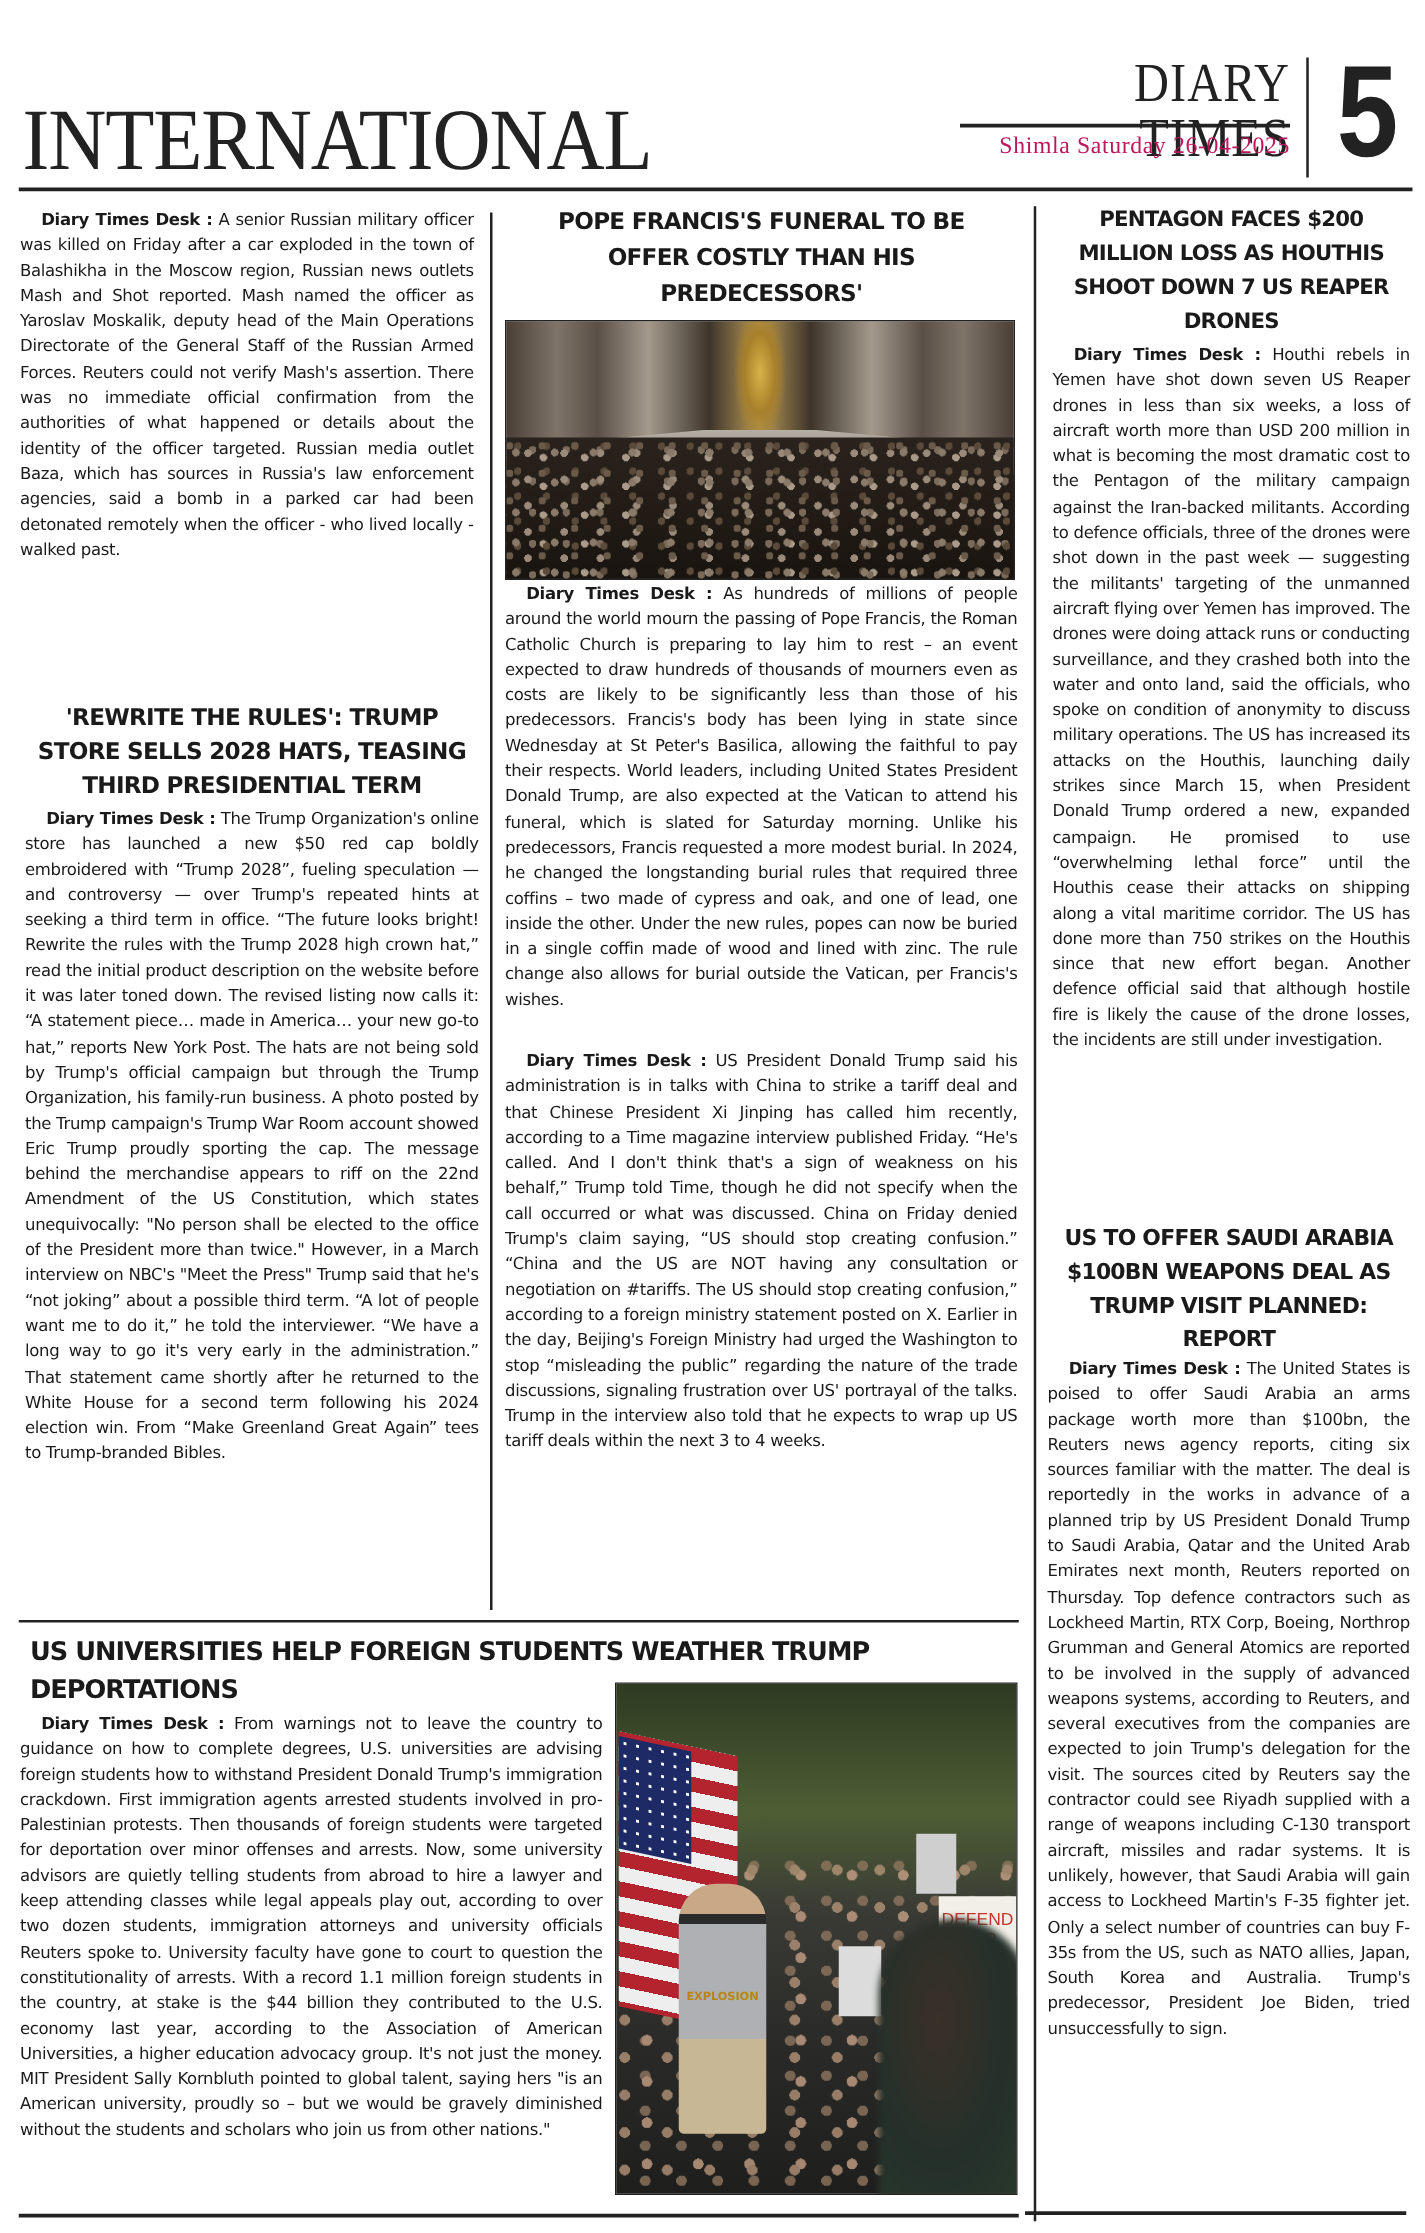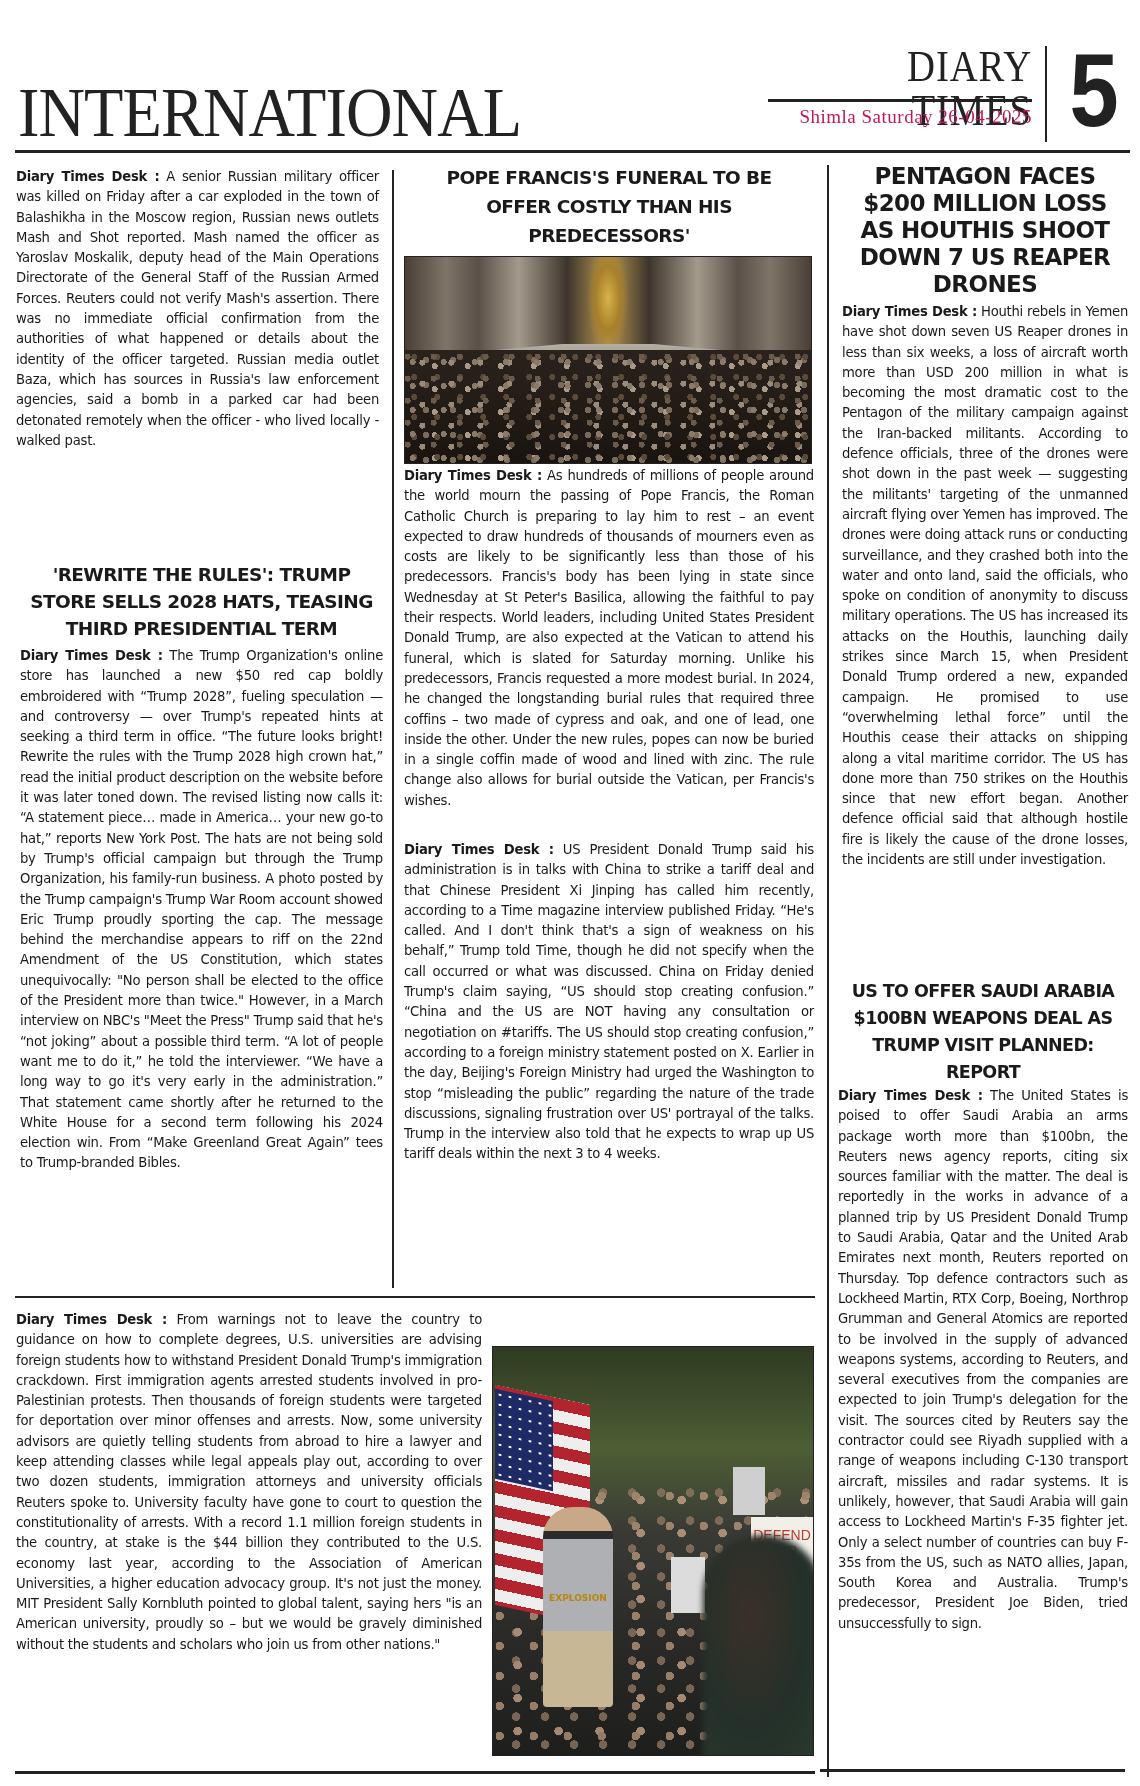--- a/index.html
+++ b/index.html
@@ -35,21 +35,21 @@
     
     .article { position: absolute; }
     .headline {
       font-family: "DejaVu Sans", sans-serif; font-weight: bold; text-align: center;
       color: #1a1a1a; letter-spacing: -0.6px;
     }
     .body {
       font-family: "DejaVu Sans", sans-serif; font-size: 13.2px; line-height: 20.3px;
       text-align: justify; color: #1a1a1a; letter-spacing: -0.25px;
     }
-    .byline { font-weight: bold; }
+    .byline { font-weight: bold; margin-left: 17px; }
 
     .vrule { position: absolute; width: 2px; background: #222; }
     .hrule { position: absolute; height: 3px; background: #222; }
 
     
     .photo { position: absolute; border: 1px solid #222; overflow: hidden; }
     .basilica {
       background:
         radial-gradient(ellipse 30px 80px at 50% 20%, #d8b24a 0%, #a8802b 40%, transparent 70%),
         linear-gradient(180deg, transparent 0%, transparent 45%, #2a2520 60%, #15110e 100%),
@@ -151,34 +151,35 @@
   </p>
 </article>
 
 <article class="article" style="left:404px; top:836px; width:410px;">
   <p class="body" style="margin-top:4px;">
     <span class="byline">Diary Times Desk :</span><span> US President Donald Trump said his administration is in talks with China to strike a tariff deal and that Chinese President Xi Jinping has called him recently, according to a Time magazine interview published Friday. “He's called. And I don't think that's a sign of weakness on his behalf,” Trump told Time, though he did not specify when the call occurred or what was discussed. China on Friday denied Trump's claim saying, “US should stop creating confusion.” “China and the US are NOT having any consultation or negotiation on #tariffs. The US should stop creating confusion,” according to a foreign ministry statement posted on X. Earlier in the day, Beijing's Foreign Ministry had urged the Washington to stop “misleading the public” regarding the nature of the trade discussions, signaling frustration over US' portrayal of the talks. Trump in the interview also told that he expects to wrap up US tariff deals within the next 3 to 4 weeks.</span>
   </p>
 </article>
 
 <article class="article" style="left:842px; top:163px; width:286px;">
-  <h2 class="headline" style="font-size:23px; line-height:27px; padding:0 8px;">PENTAGON FACES $200 MILLION LOSS AS HOUTHIS SHOOT DOWN 7 US REAPER DRONES</h2>
+  <h2 class="headline" style="font-size:17px; line-height:27px; padding:0 8px;">PENTAGON FACES $200 MILLION LOSS AS HOUTHIS SHOOT DOWN 7 US REAPER DRONES</h2>
   <p class="body" style="margin-top:4px;">
     <span class="byline">Diary Times Desk :</span><span> Houthi rebels in Yemen have shot down seven US Reaper drones in less than six weeks, a loss of aircraft worth more than USD 200 million in what is becoming the most dramatic cost to the Pentagon of the military campaign against the Iran-backed militants. According to defence officials, three of the drones were shot down in the past week — suggesting the militants' targeting of the unmanned aircraft flying over Yemen has improved. The drones were doing attack runs or conducting surveillance, and they crashed both into the water and onto land, said the officials, who spoke on condition of anonymity to discuss military operations. The US has increased its attacks on the Houthis, launching daily strikes since March 15, when President Donald Trump ordered a new, expanded campaign. He promised to use “overwhelming lethal force” until the Houthis cease their attacks on shipping along a vital maritime corridor. The US has done more than 750 strikes on the Houthis since that new effort began. Another defence official said that although hostile fire is likely the cause of the drone losses, the incidents are still under investigation.</span>
   </p>
 </article>
 
 <article class="article" style="left:838px; top:978px; width:290px;">
   <h2 class="headline" style="font-size:17.5px; line-height:27px; padding:0 10px;">US TO OFFER SAUDI ARABIA $100BN WEAPONS DEAL AS TRUMP VISIT PLANNED: REPORT</h2>
   <p class="body" style="margin-top:0px;">
     <span class="byline">Diary Times Desk :</span><span> The United States is poised to offer Saudi Arabia an arms package worth more than $100bn, the Reuters news agency reports, citing six sources familiar with the matter. The deal is reportedly in the works in advance of a planned trip by US President Donald Trump to Saudi Arabia, Qatar and the United Arab Emirates next month, Reuters reported on Thursday. Top defence contractors such as Lockheed Martin, RTX Corp, Boeing, Northrop Grumman and General Atomics are reported to be involved in the supply of advanced weapons systems, according to Reuters, and several executives from the companies are expected to join Trump's delegation for the visit. The sources cited by Reuters say the contractor could see Riyadh supplied with a range of weapons including C-130 transport aircraft, missiles and radar systems. It is unlikely, however, that Saudi Arabia will gain access to Lockheed Martin's F-35 fighter jet. Only a select number of countries can buy F-35s from the US, such as NATO allies, Japan, South Korea and Australia. Trump's predecessor, President Joe Biden, tried unsuccessfully to sign.</span>
   </p>
 </article>
 
 <article class="article" style="left:16px; top:1306px; width:800px;">
+  <h2 class="headline" style="font-size:20.5px; line-height:30px; text-align:left; padding-left:8px; letter-spacing:-0.8px;">US UNIVERSITIES HELP FOREIGN STUDENTS WEATHER TRUMP DEPORTATIONS</h2>
   <div class="photo protest" style="left:476px; top:40px; width:322px; height:410px;" title="Student waving US flag at Berkeley protest">
     <div class="crowd2"></div>
     <div class="sign" style="left:258px; top:170px; width:62px; height:80px; color:#c0392b; font-size:14px; text-align:center; padding-top:10px; font-family:'Liberation Sans',sans-serif;"><span>DEFEND OUR</span></div>
     <div class="sign" style="left:240px; top:120px; width:32px; height:48px; background:#cfcfcf;"></div>
     <div class="sign" style="left:178px; top:210px; width:34px; height:56px; background:#dcdcdc;"></div>
     <div class="flag"></div>
     <div class="flag-canton"></div>
     <div class="person"></div>
     <div style="position:absolute; left:52px; top:246px; width:66px; text-align:center; font-size:9px; font-weight:bold; color:#b8860b; font-family:'DejaVu Sans',sans-serif;">EXPLOSION</div>
     <div class="blur-person"></div>

